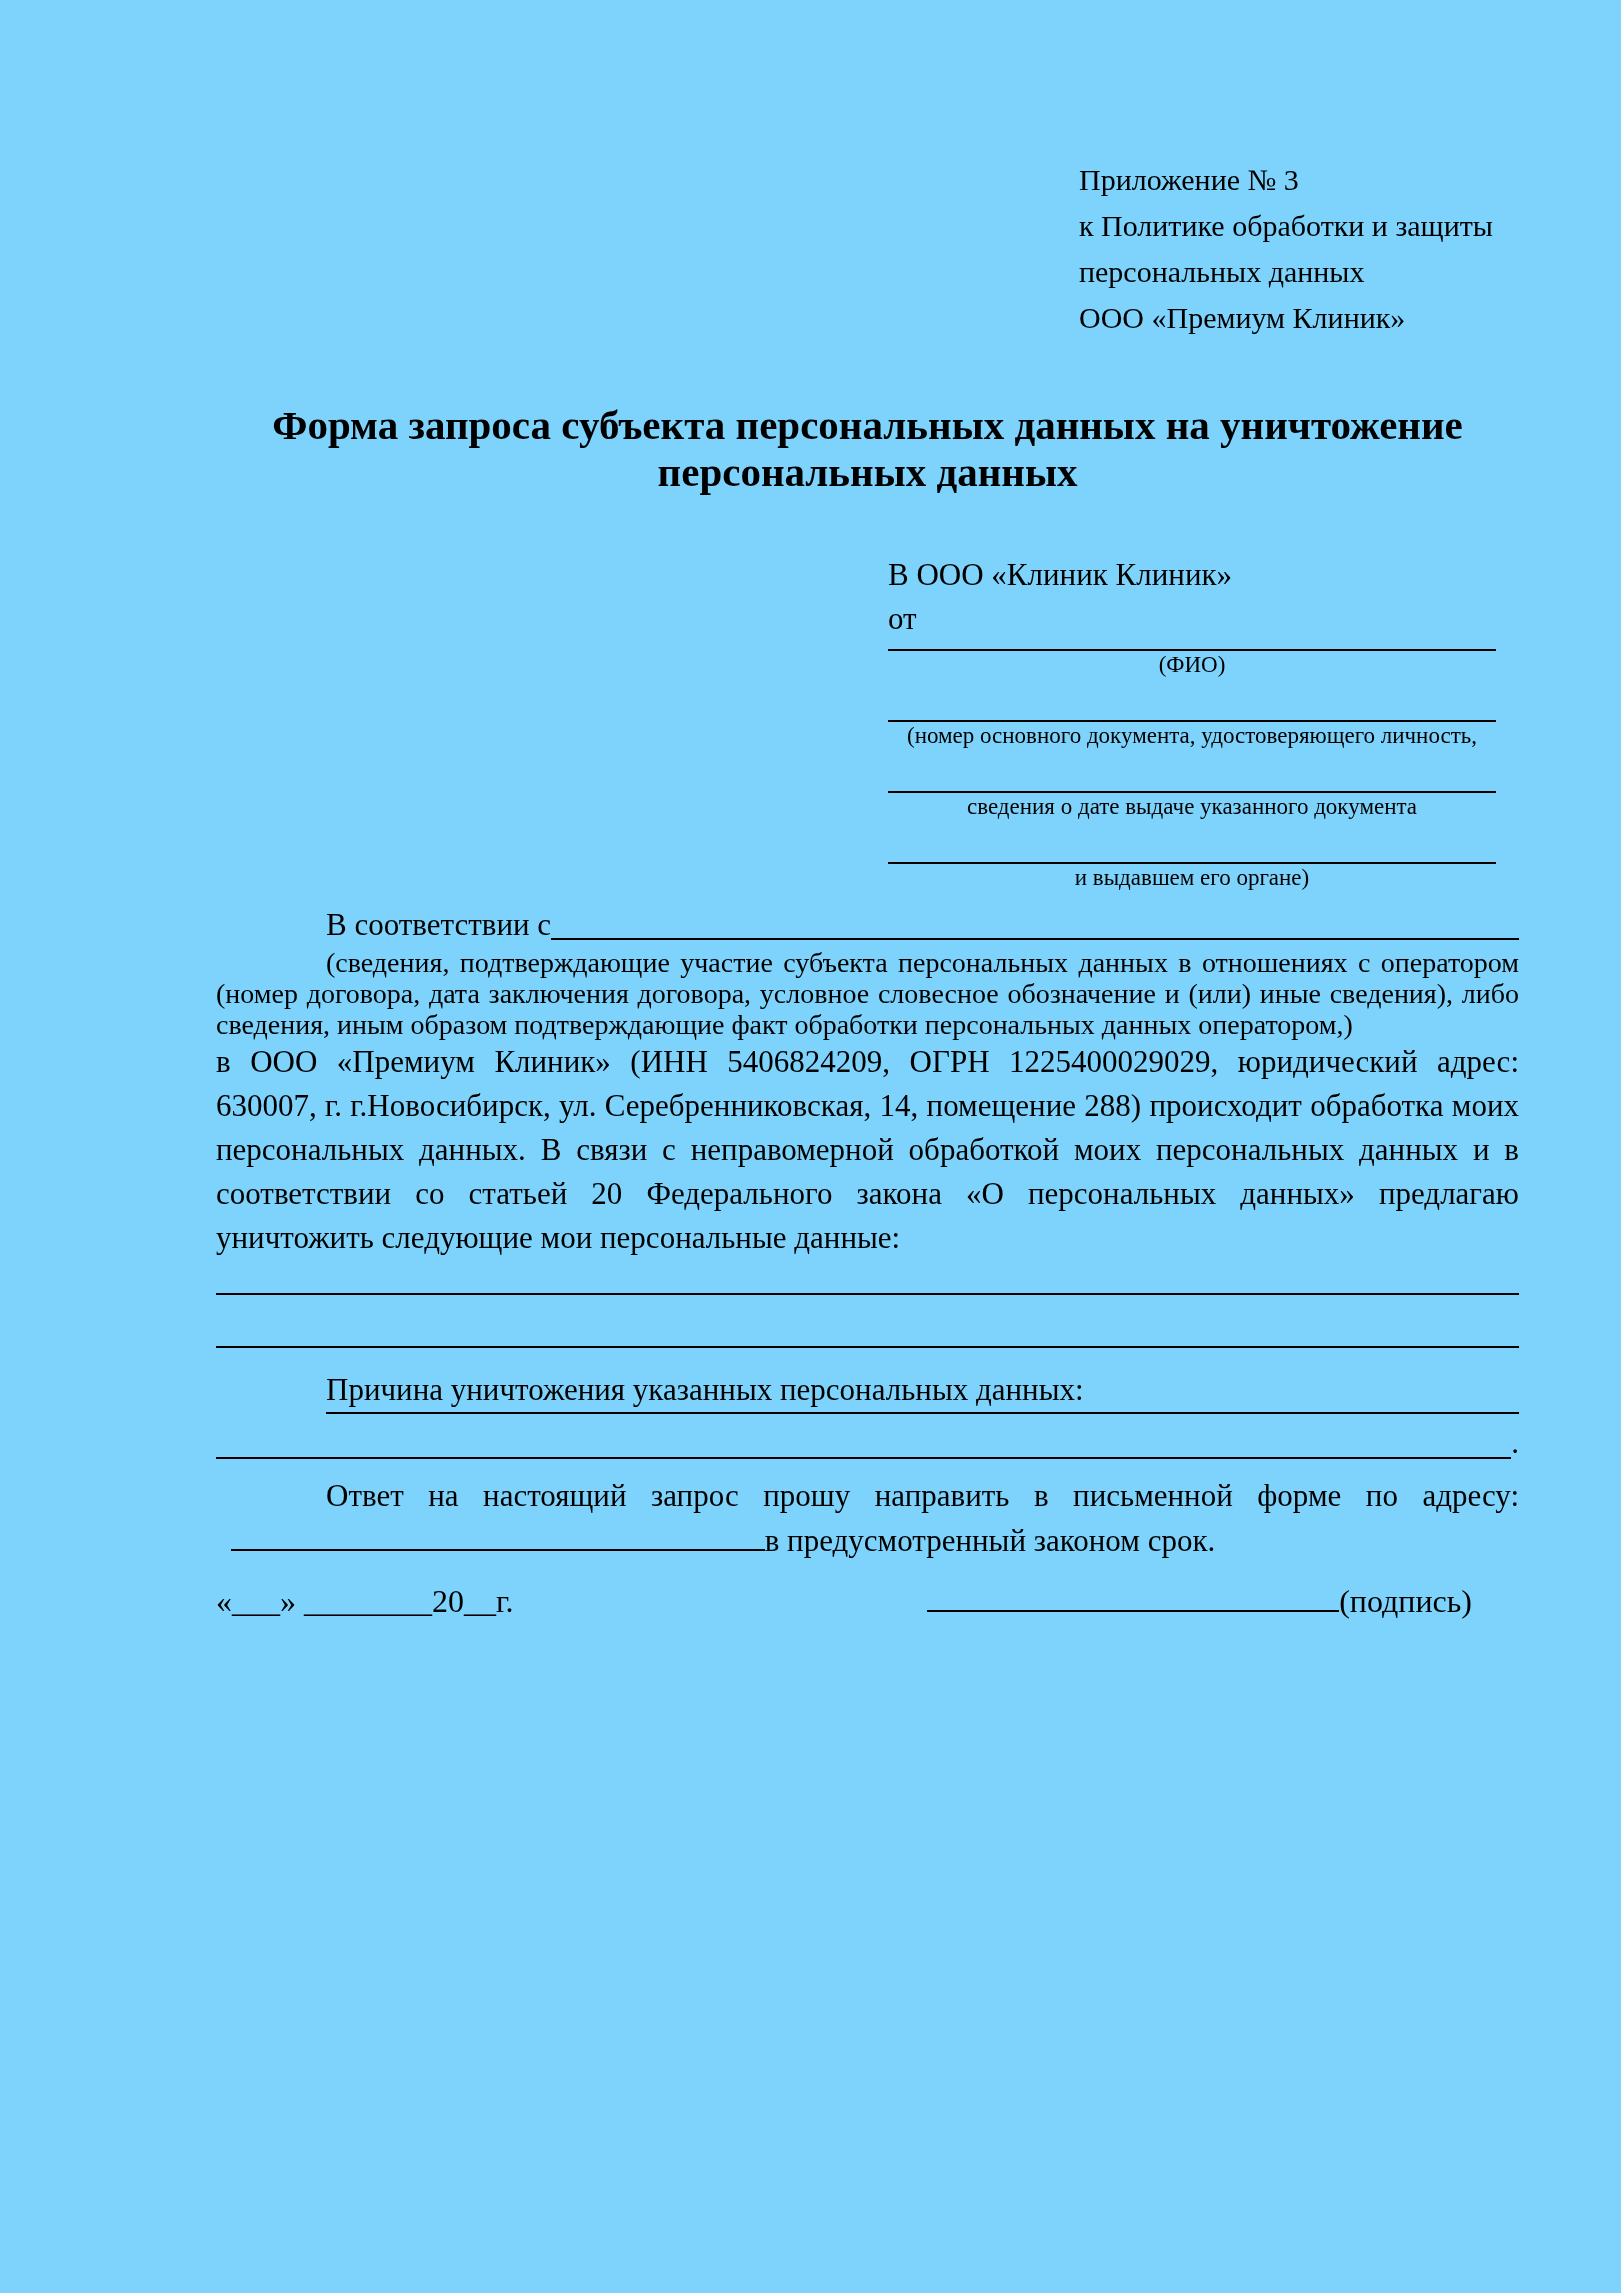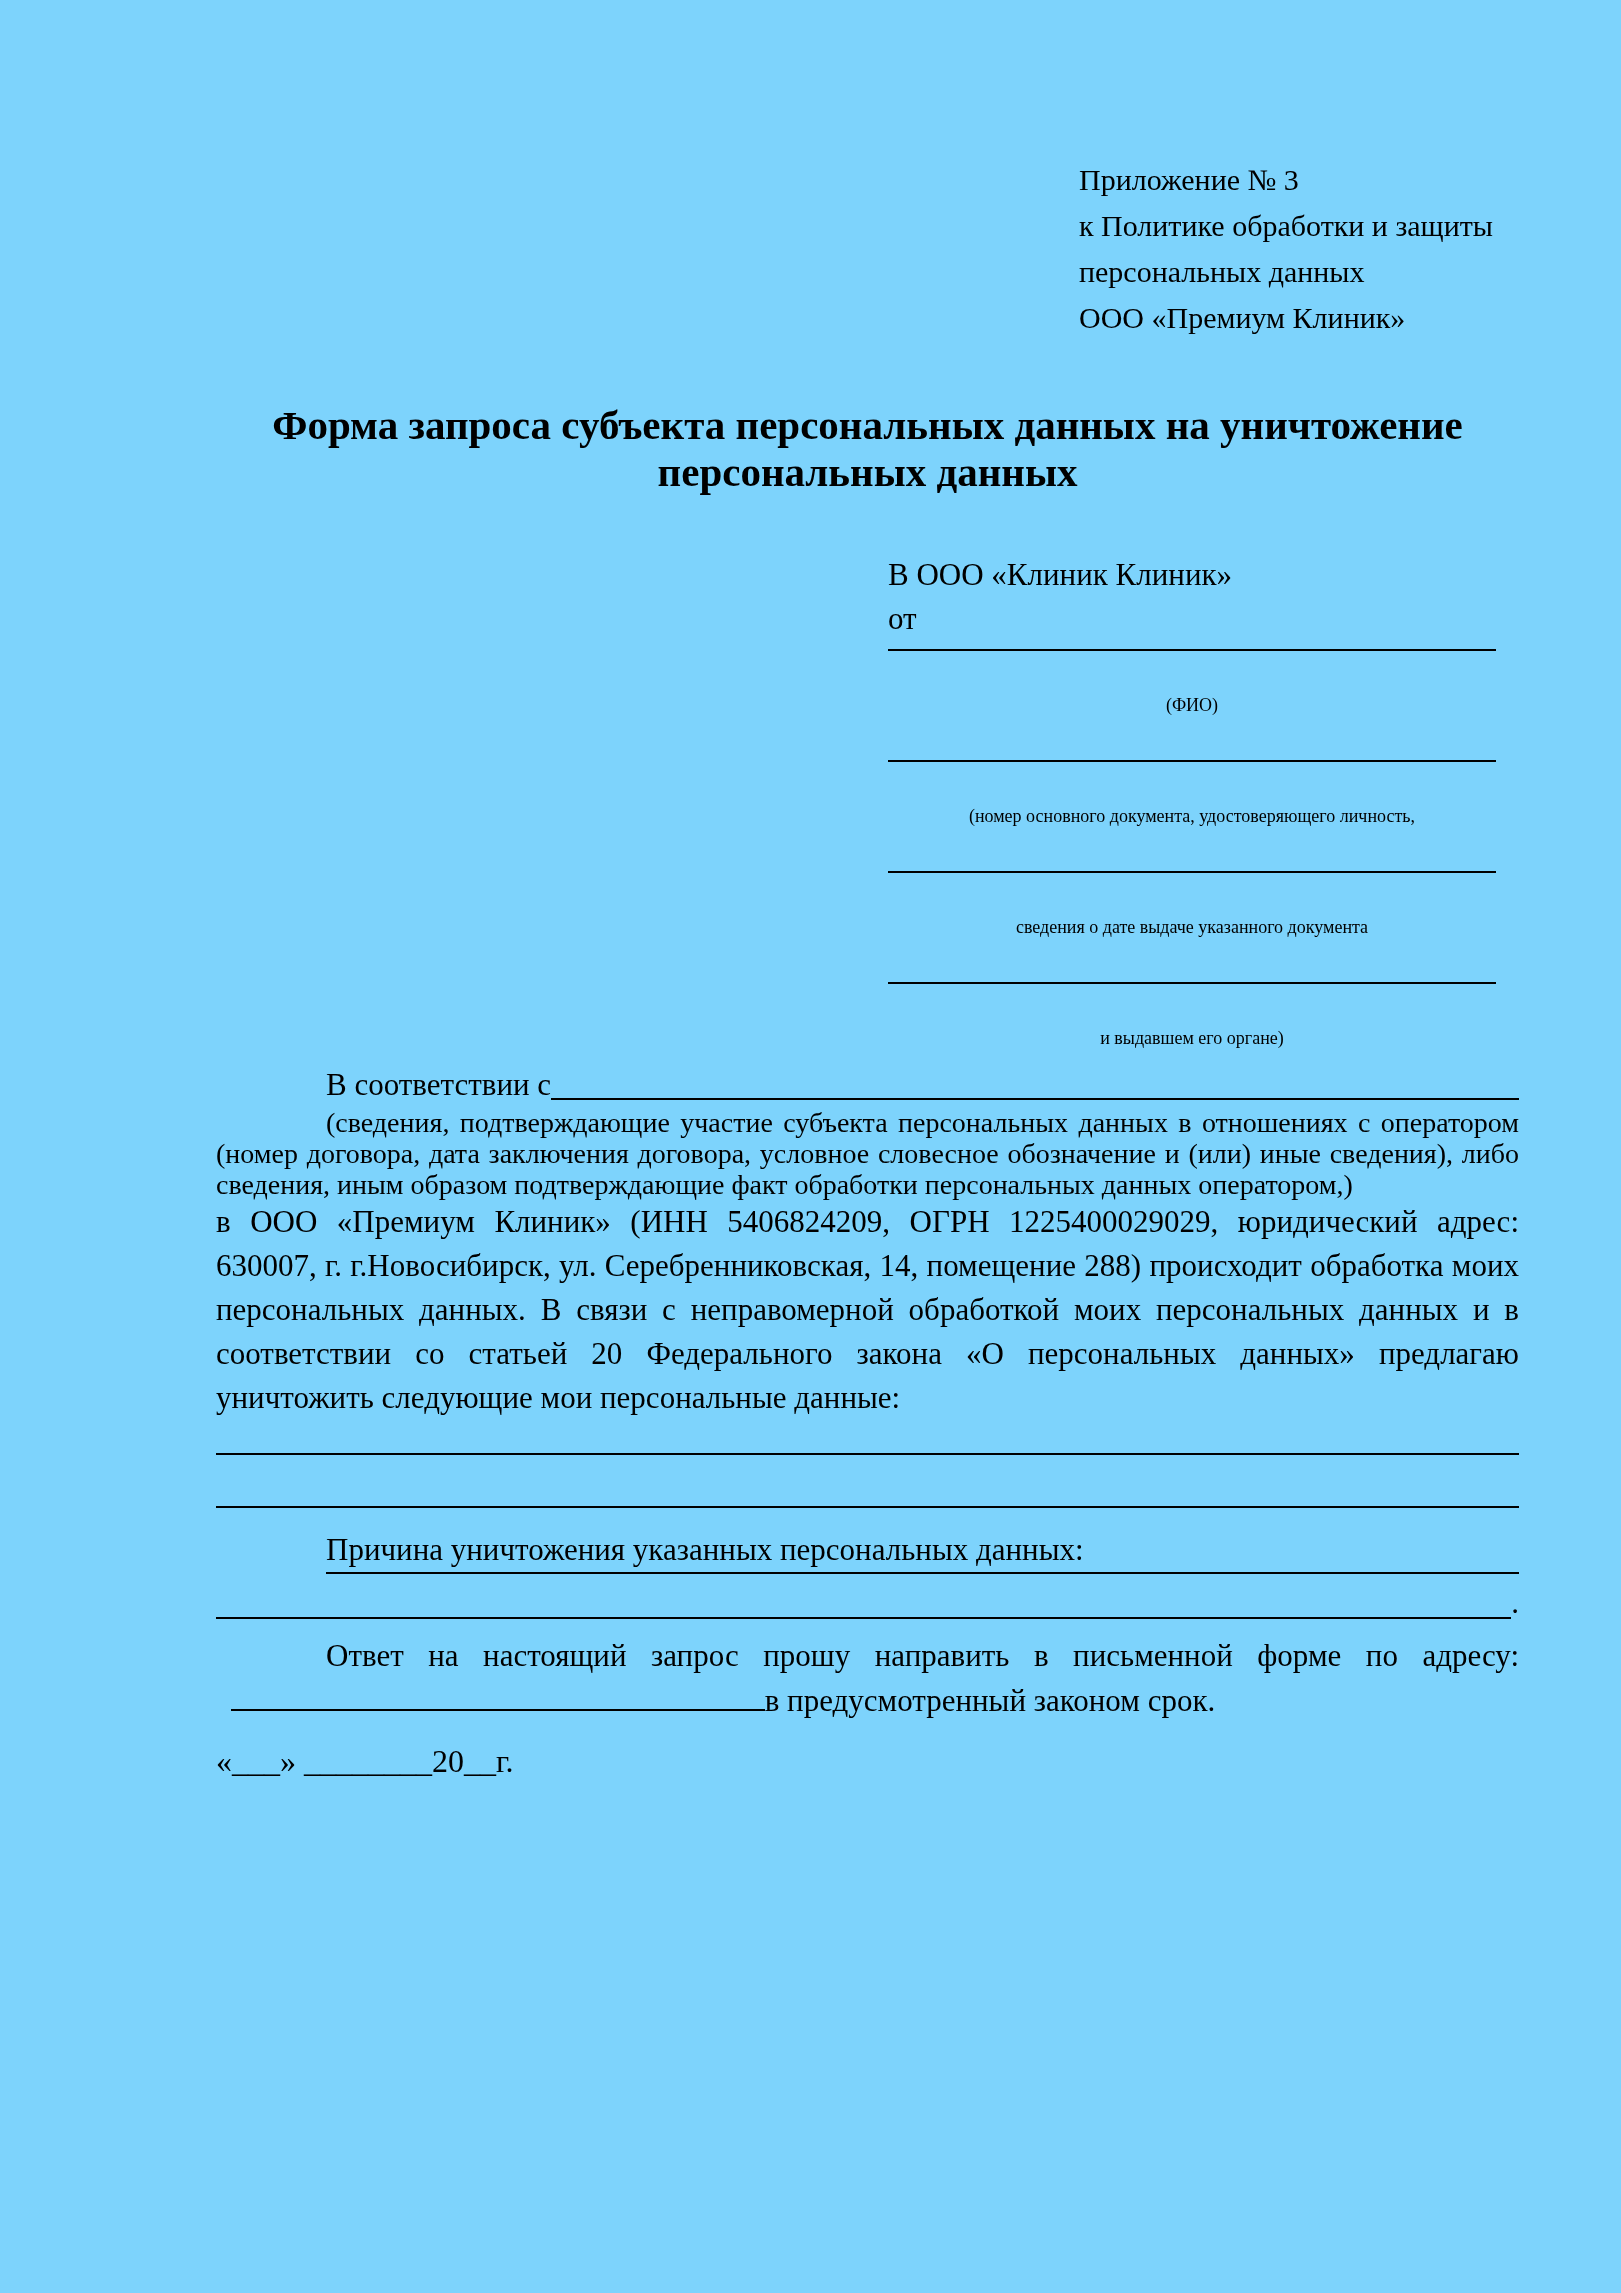--- a/index.html
+++ b/index.html
@@ -38,25 +38,24 @@
     width: 608px;
     font-size: 31px;
     line-height: 44px;
   }
   .blank-line {
     border-bottom: 2.9px solid #000000;
   }
   .addressee .b-first { height: 9.8px; }
   .addressee .b-tall  { height: 43px; }
   .small-caption {
-    font-size: 18px;
+    font-size: 23px;
     line-height: 28px;
     text-align: center;
     white-space: nowrap;
-    margin-top: 40px;
   }
   
   .flex-line {
     display: flex;
     align-items: baseline;
     font-size: 31px;
     line-height: 45px;
   }
   .flex-line .label { white-space: nowrap; }
   .fill-blank {
@@ -169,16 +168,19 @@
   </div>
 
   <div class="response-1">Ответ на настоящий запрос прошу направить в письменной форме по адресу:</div>
 
   <div class="response-2">
     <span class="inline-blank"></span><span>в предусмотренный законом срок.</span>
   </div>
 
   <div class="sign-row">
     <div>«___» ________20__г.</div>
+    <div class="sig-group">
+      <span class="sig-blank"></span><span>(подпись)</span>
+    </div>
   </div>
 
 </div>
 
 
 </body></html>

